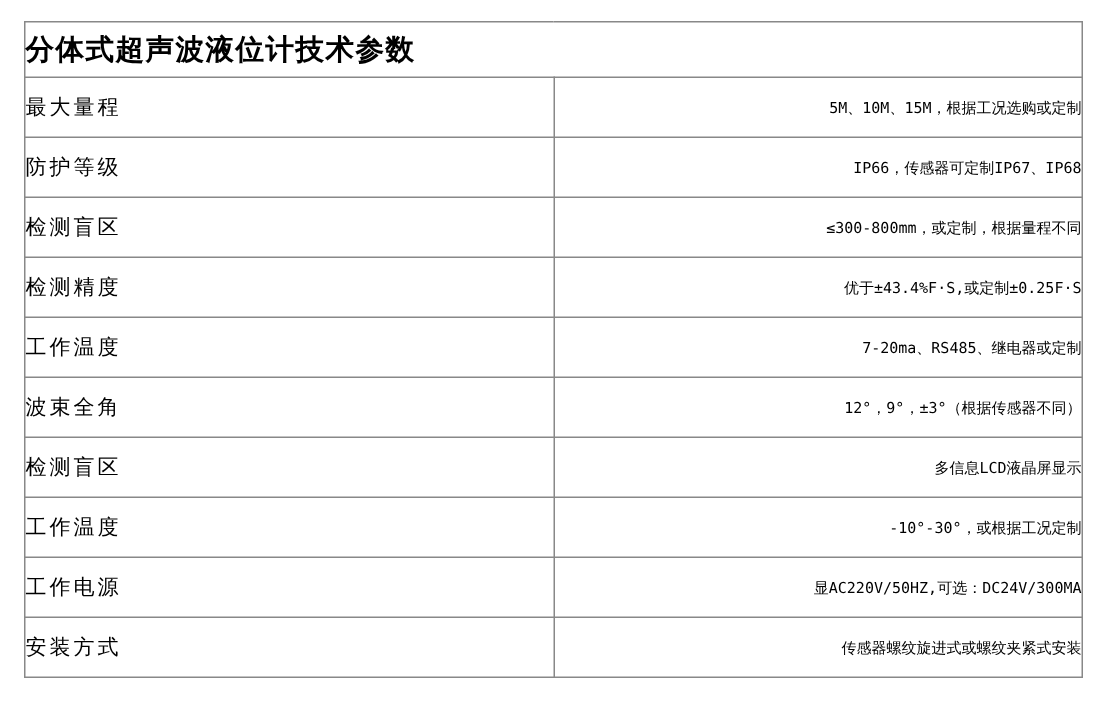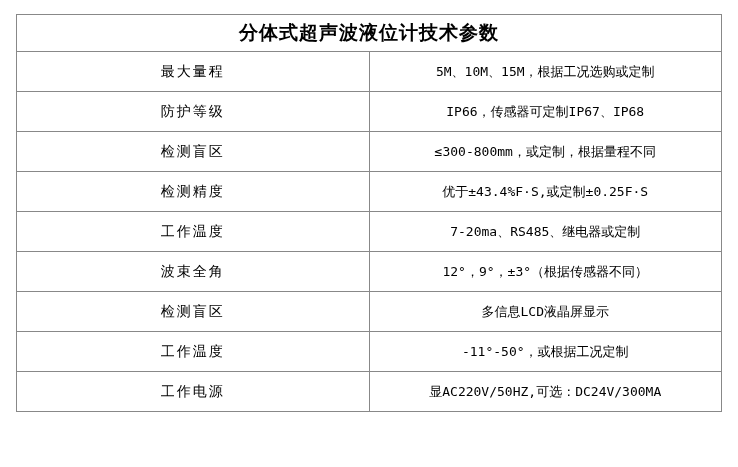--- a/index.html
+++ b/index.html
@@ -26,41 +26,39 @@
     border-collapse: collapse;
     table-layout: fixed;
   }
   table.spec td {
     border: 1px solid #888888;
     padding: 0;
     vertical-align: middle;
   }
   td.title-cell {
     height: 36px;
-    text-align: center;
     font-size: 19px;
     font-weight: bold;
     letter-spacing: 1px;
     font-family: Liberation Sans, sans-serif;
     color: #000;
   }
   td.param-name {
     width: 160px;
     height: 39px;
-    text-align: center;
     font-size: 14px;
     letter-spacing: 2px;
     color: #000;
     margin-left: 21px;
   }
   td.param-value {
     height: 39px;
-    text-align: center;
+    text-align: right;
     padding-left: 10px;
-    font-size: 13px;
+    font-size: 10px;
     font-family: "DejaVu Sans Mono", "Liberation Mono", monospace;
     color: #000;
     letter-spacing: 0px;
   }
 </style>
 </head>
 <body>
 
 <div class="sheet">
   <table class="spec">
@@ -92,21 +90,25 @@
       <tr>
         <td class="param-name">波束全角</td>
         <td class="param-value">12°，9°，±3°（根据传感器不同）</td>
       </tr>
       <tr>
         <td class="param-name">检测盲区</td>
         <td class="param-value">多信息LCD液晶屏显示</td>
       </tr>
       <tr>
         <td class="param-name">工作温度</td>
-        <td class="param-value">-11°-50°，或根据工况定制</td>
+        <td class="param-value">-10°-30°，或根据工况定制</td>
       </tr>
       <tr>
         <td class="param-name">工作电源</td>
         <td class="param-value">显AC220V/50HZ,可选：DC24V/300MA</td>
+      </tr>
+      <tr>
+        <td class="param-name">安装方式</td>
+        <td class="param-value">传感器螺纹旋进式或螺纹夹紧式安装</td>
       </tr>
     </tbody>
   </table>
 </div>
 
 </body></html>

